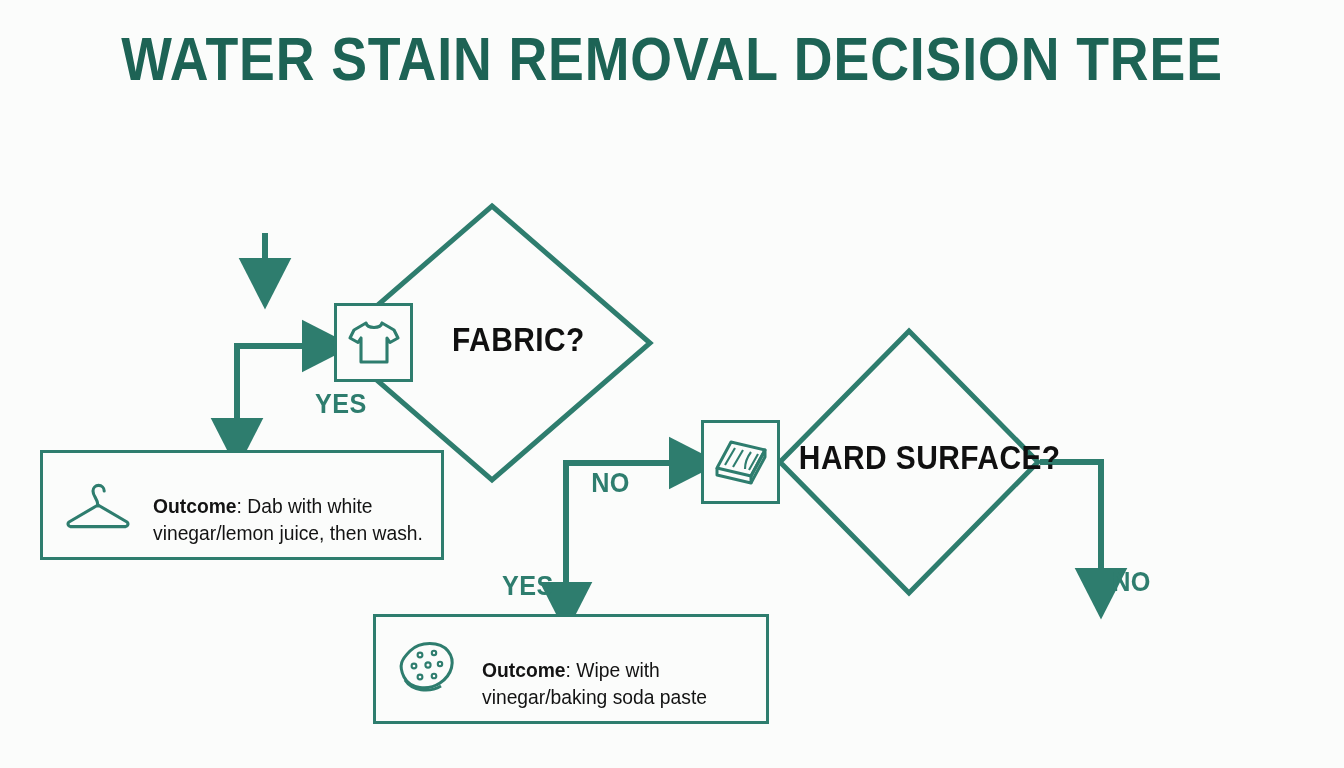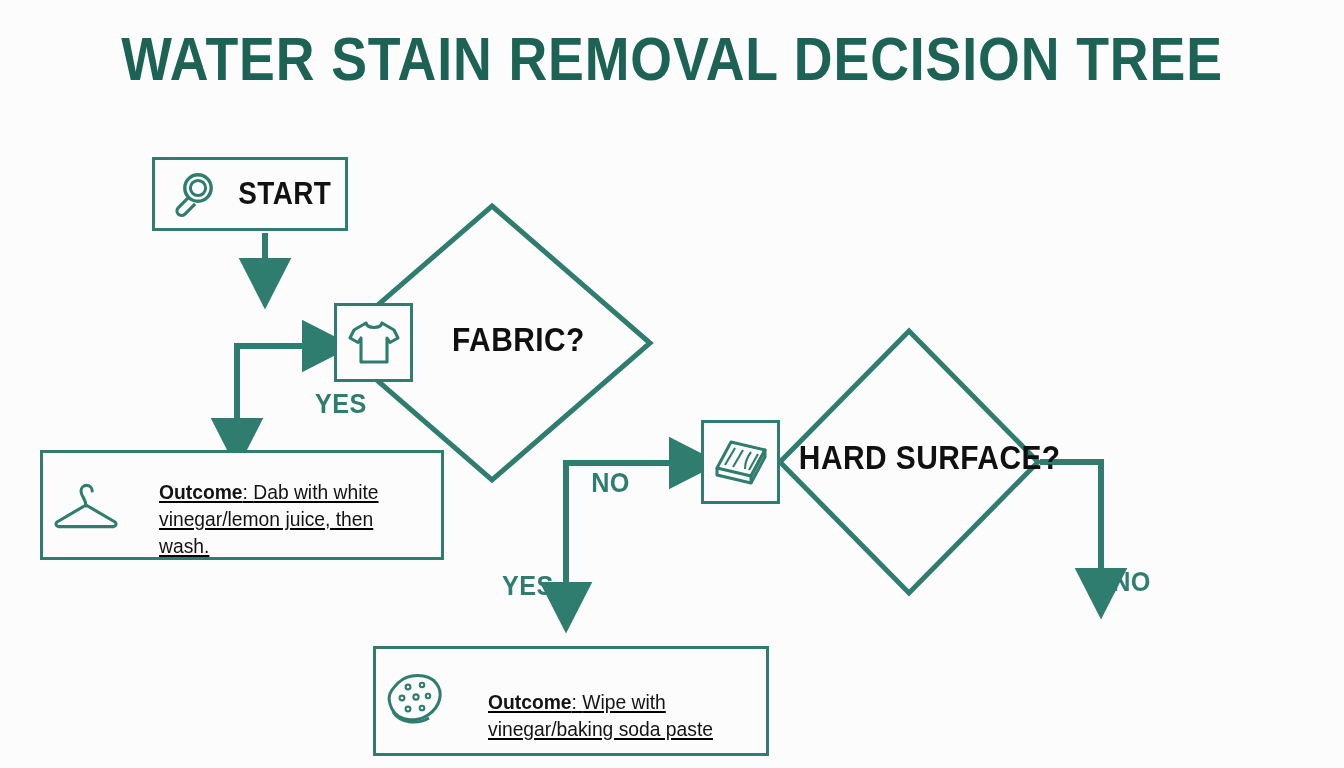--- a/index.html
+++ b/index.html
@@ -40,24 +40,24 @@
     justify-content:flex-start;
     padding-left:14px;
     gap:12px;
   }
   .start-label{
     font-weight:bold;font-size:31px;color:#121212;
     transform:scaleX(0.9);letter-spacing:0.5px;
   }
 
   .outcome-box{
-    padding-left:6px;gap:36px;text-decoration:underline;
+    padding-left:18px;gap:18px;
   }
   .box-hanger{left:40px;top:450px;width:404px;height:110px;}
-  .box-sponge{left:373px;top:614px;width:396px;height:110px;margin-top:32px;}
+  .box-sponge{left:373px;top:614px;width:396px;height:110px;}
   .box-question{left:910px;top:600px;width:380px;height:106px;}
 
   .outcome-text{
     font-size:20.5px;line-height:27px;color:#131313;
     transform:scaleX(0.94);transform-origin:left center;
     white-space:pre-line;
   }
   .outcome-text b{font-weight:bold;}
 
   
@@ -118,30 +118,20 @@
     <path d="M566,463 L566,607" stroke="#2e7d6e" stroke-width="6" fill="none" marker-end="url(#arrow)"></path>
     <path d="M563,463 L569,463" stroke="#2e7d6e" stroke-width="6" fill="none"></path>
 
     <path d="M1040,462 L1101,462 L1101,593" stroke="#2e7d6e" stroke-width="6" fill="none" marker-end="url(#arrow)"></path>
 
     <path d="M492,206 L650,343 L492,480 L334,343 Z" stroke="#2e7d6e" stroke-width="5" fill="none"></path>
 
     <path d="M909,331 L1038,462 L909,593 L780,462 Z" stroke="#2e7d6e" stroke-width="5" fill="none"></path>
   </svg>
 
-  <div class="node-box start-box">
-    <span>
-      <svg width="52" height="52" viewBox="0 0 52 52">
-        <circle cx="29" cy="20" r="13.2" stroke="#2e7d6e" stroke-width="3.4" fill="none"></circle>
-        <circle cx="29" cy="20" r="7.6" stroke="#2e7d6e" stroke-width="3" fill="none"></circle>
-        <path d="M19.6,29.4 L9.2,39.8 a4.6,4.6 0 0 0 6.5,6.5 L26.1,35.9" stroke="#2e7d6e" stroke-width="3.2" fill="none" stroke-linejoin="round"></path>
-      </svg>
-    </span>
-    <span class="start-label">START</span>
-  </div>
 
   <div class="icon-box icon-fabric">
     <span>
       <svg width="56" height="52" viewBox="0 0 56 52">
         <path d="M20,6 L8,13 L4,21 L12,25.5 L15,21 L15,45 L41,45 L41,21 L44,25.5 L52,21 L48,13 L36,6
                  C34.5,12 21.5,12 20,6 Z" stroke="#2e7d6e" stroke-width="3.1" fill="none" stroke-linejoin="round"></path>
       </svg>
     </span>
   </div>
   <div class="diamond-label lbl-fabric">FABRIC?</div>

